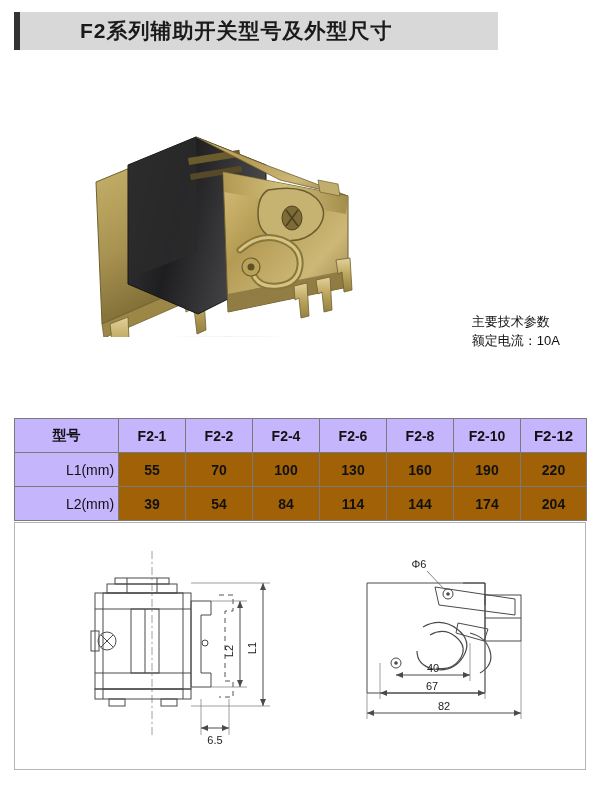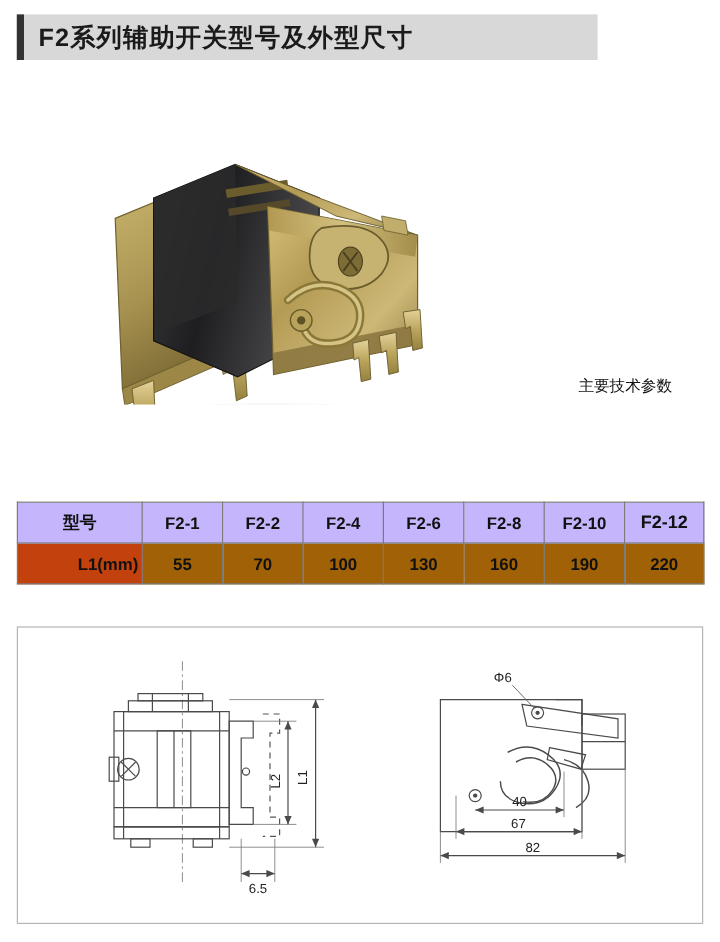--- a/index.html
+++ b/index.html
@@ -21,20 +21,21 @@
     position: absolute;
     left: 14px;
     top: 12px;
     width: 484px;
     height: 38px;
     background: #d8d8d8;
     border-left: 6px solid #333333;
     box-sizing: border-box;
     display: flex;
     align-items: center;
+    padding-left: 48px;
   }
   .header-title {
     font-size: 21px;
     font-weight: bold;
     letter-spacing: 1px;
     color: #1a1a1a;
     padding-left: 12px;
     white-space: nowrap;
   }
 
@@ -81,22 +82,22 @@
   table.dims thead th {
     background: #c4b5fd;
   }
   table.dims tbody td {
     background: #a16207;
   }
   table.dims .lastcol {
     font-size: 15px;
   }
   table.dims .rowhead {
-    background: #c2410c;
-    font-weight: bold;
+    background: #c4b5fd;
+    font-weight: normal;
     padding-left: 48px;
   }
 
   
   .drawing-panel {
     position: absolute;
     left: 14px;
     top: 522px;
     width: 572px;
     height: 248px;
@@ -177,20 +178,23 @@
     <polygon points="318,198 332,196 334,228 326,230 324,210 320,212" fill="url(#brassB)" stroke="#6f6030" stroke-width="0.8"></polygon>
 
     <polygon points="300,118 320,122 322,134 302,130" fill="#c2ae6c" stroke="#6f6030" stroke-width="0.7"></polygon>
 
     <ellipse cx="210" cy="282" rx="110" ry="8" fill="#000" opacity="0.05"></ellipse>
   </svg>
 </div>
 
 <div class="spec-block">
   <div>主要技术参数</div>
+  <div>
+    <span>额定电流：</span><span>10A</span>
+  </div>
 </div>
 
 <div class="table-wrap">
   <table class="dims">
     <colgroup>
       <col style="width:104px">
       <col style="width:67px">
         <col style="width:67px">
         <col style="width:67px">
       <col style="width:67px">
@@ -214,20 +218,30 @@
       <tr>
         <td class="rowhead">L1(mm)</td>
         <td>55</td>
         <td>70</td>
         <td>100</td>
         <td>130</td>
         <td>160</td>
         <td>190</td>
         <td>220</td>
       </tr>
+      <tr>
+        <td class="rowhead">L2(mm)</td>
+        <td>39</td>
+        <td>54</td>
+        <td>84</td>
+        <td>114</td>
+        <td>144</td>
+        <td>174</td>
+        <td>204</td>
+      </tr>
     </tbody>
   </table>
 </div>
 
 <div class="drawing-panel">
   <svg class="svgbox" width="570" height="246" viewBox="0 0 570 246">
     <g stroke="#4a4a4a" fill="none" stroke-width="1">
 
       <line x1="137" y1="28" x2="137" y2="215" stroke="#888" stroke-width="0.8" stroke-dasharray="8,3,2,3"></line>
 

